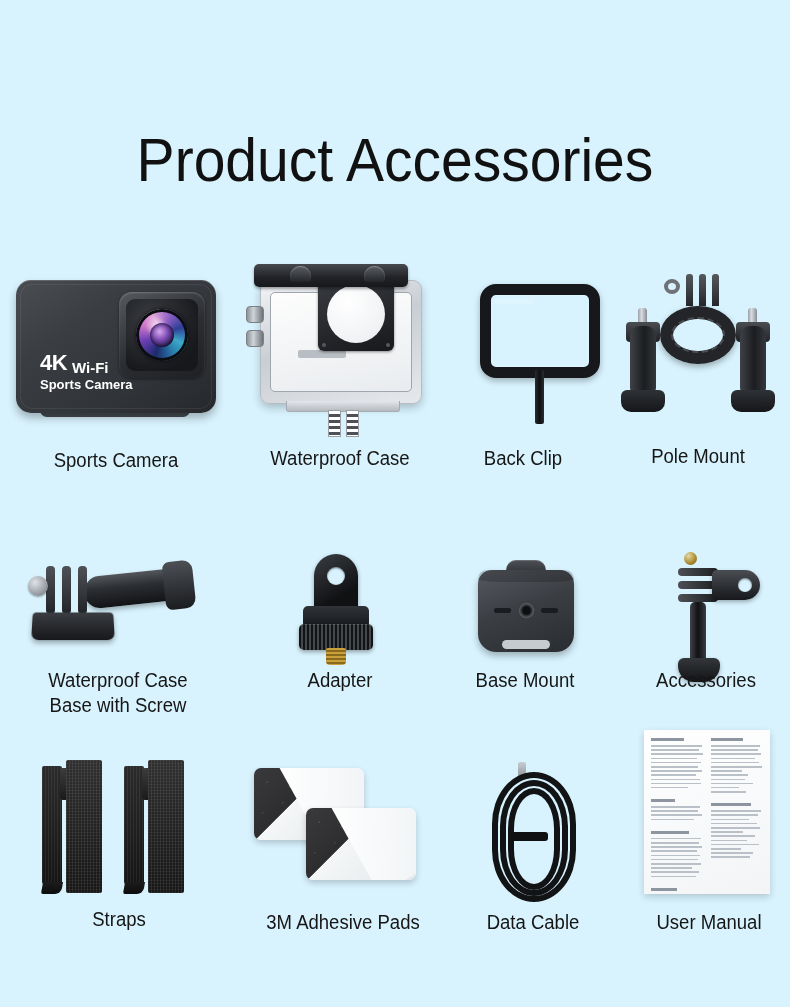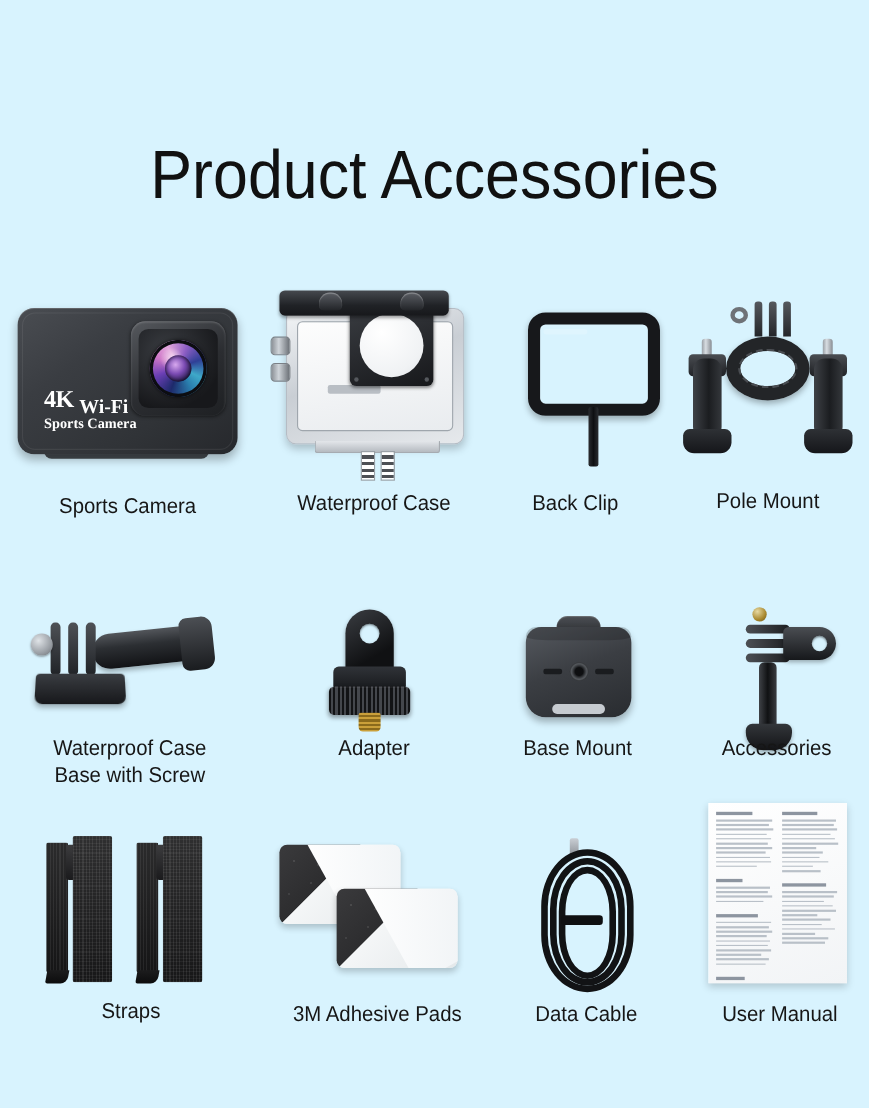--- a/index.html
+++ b/index.html
@@ -36,21 +36,20 @@
     transform-origin: center top;
     white-space: nowrap;
   }
 
   
   .cell { position: absolute; }
   .art {
     position: absolute;
     left: 0; right: 0; top: 0;
     height: 175px;
-    font-family: Liberation Serif, serif;
   }
   .caption {
     position: absolute;
     left: -30px; right: -30px;
     text-align: center;
     font-size: 19.5px;
     color: #161616;
     line-height: 25px;
     transform: scaleX(0.95);
     white-space: pre-line;
@@ -113,21 +112,21 @@
     font-weight: 700;
     font-size: 22px;
     letter-spacing: -0.5px;
     line-height: 1;
   }
   .cam-wifi {
     position:absolute;
     left: 56px; top: 80px;
     color: #ffffff;
     font-weight: 700;
-    font-size: 18px;
+    font-size: 15px;
     line-height:1;
   }
   .cam-action {
     position:absolute;
     left: 24px; top: 98px;
     color: #ffffff;
     font-weight: 700;
     font-size: 13px;
     line-height:1;
   }

